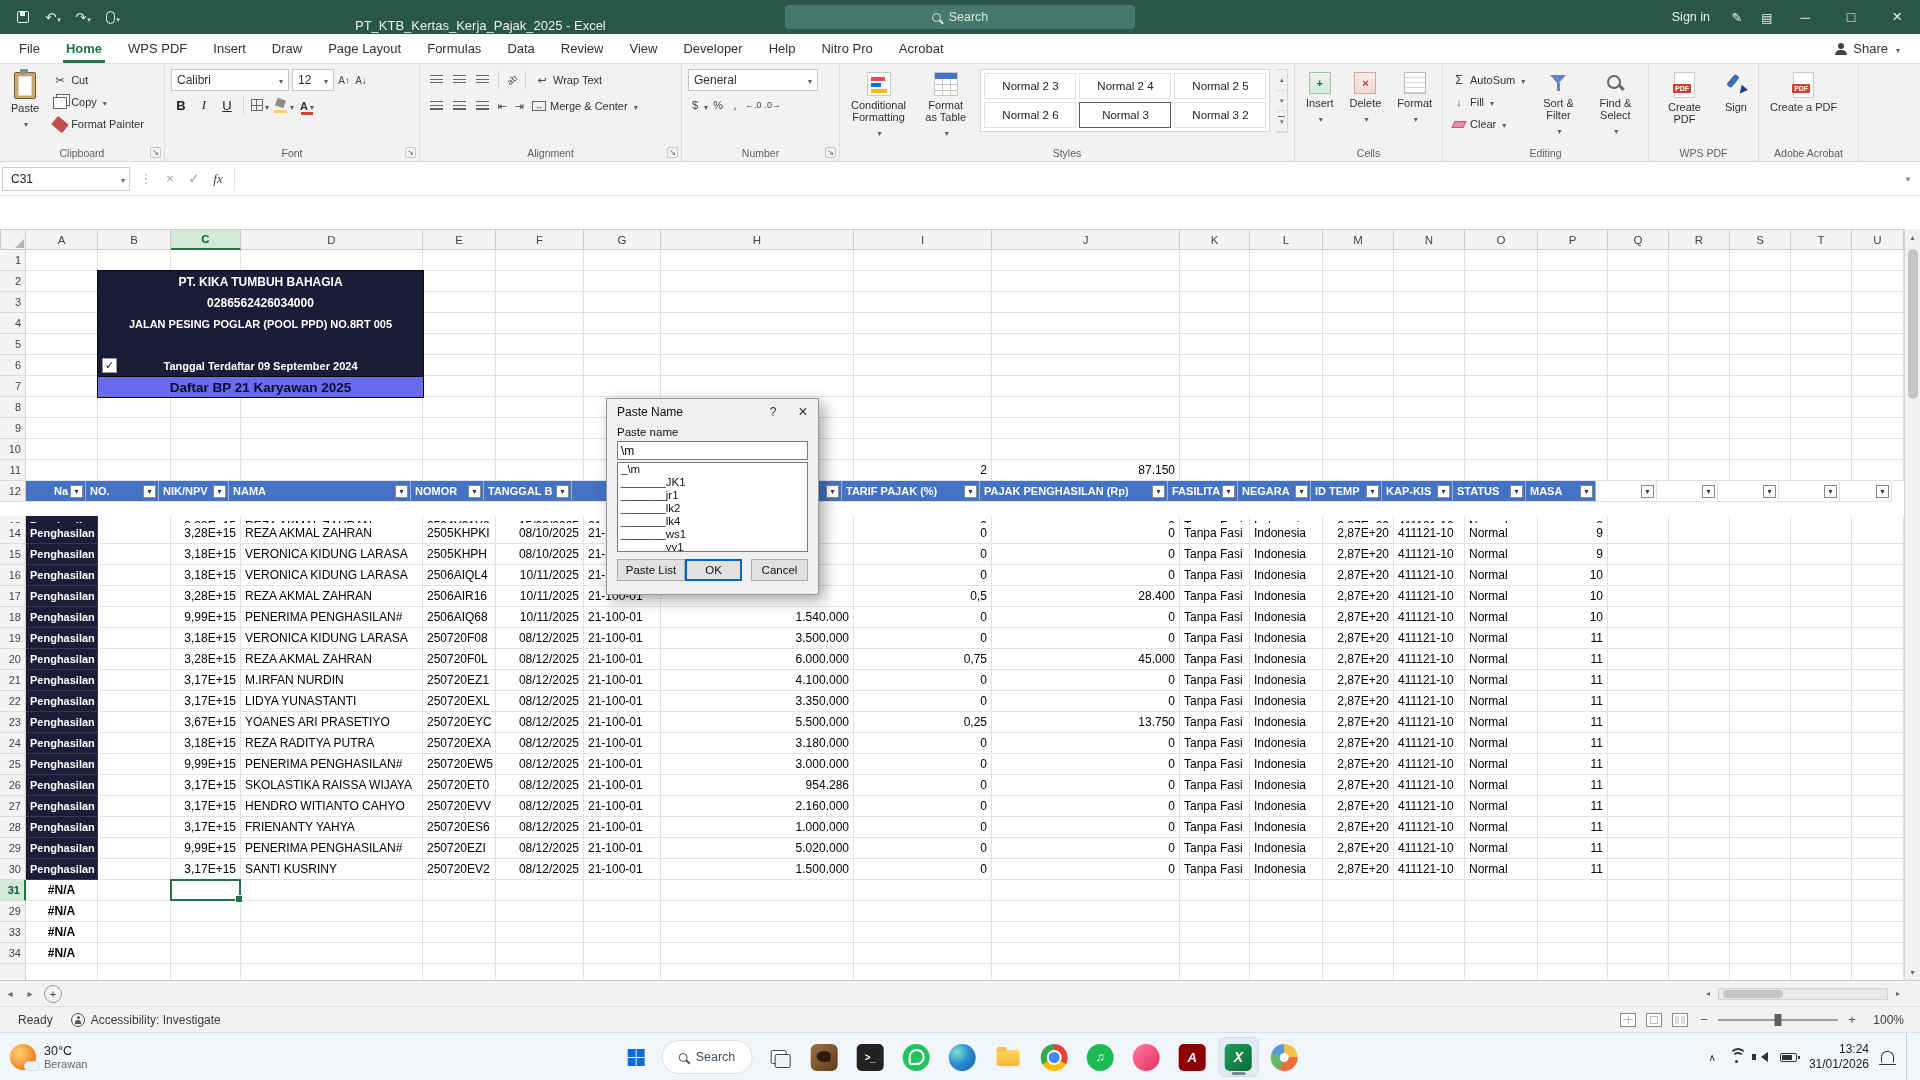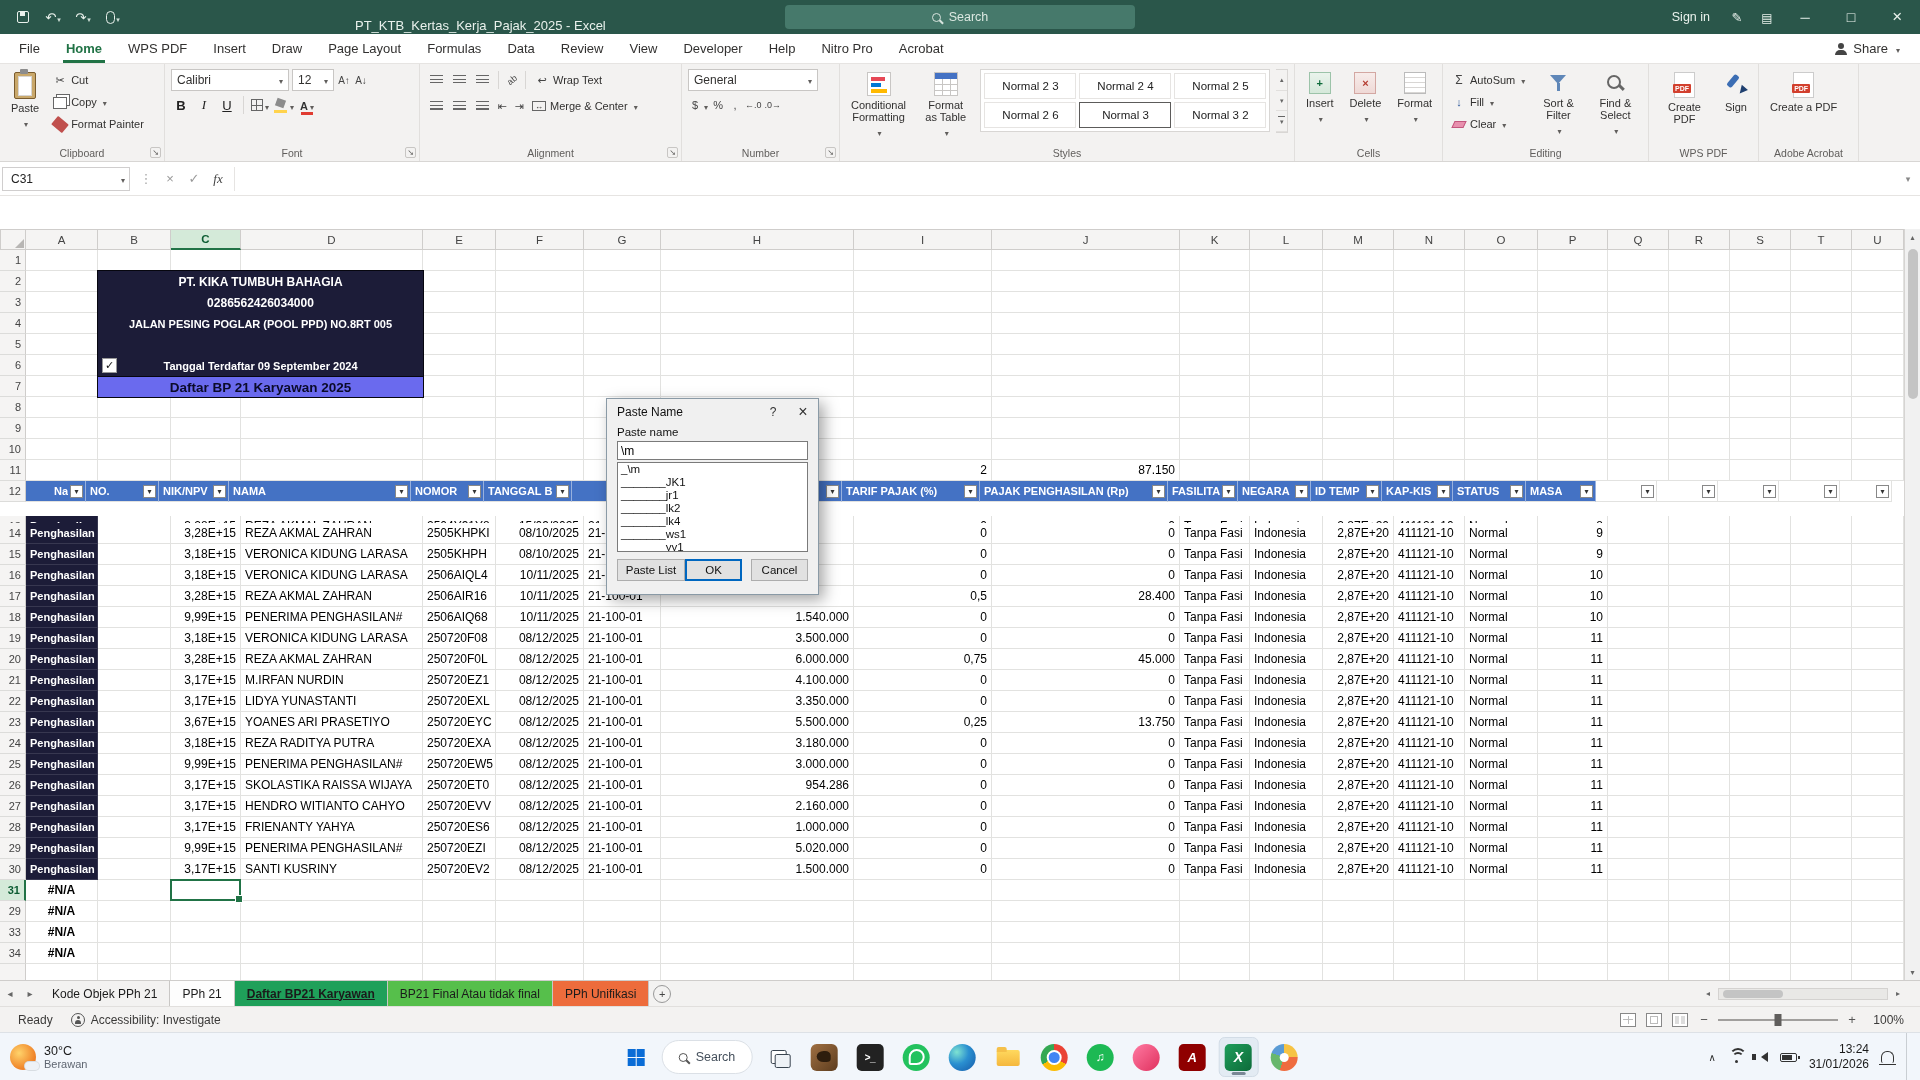--- a/index.html
+++ b/index.html
@@ -1526,27 +1526,20 @@
 
   <div class="vscroll">
     <span class="sarr up"></span>
     <span class="vthumb"></span>
     <span class="sarr dn vsp"></span>
   </div>
 
   <div class="sheetbar">
     <span class="snav l"></span>
     <span class="snav r"></span>
-    <div id="stabs">
-        <div class="stab">Kode Objek PPh 21</div>
-        <div class="stab" style="background: rgb(253, 253, 253);">PPh 21</div>
-        <div class="stab active" style="background: rgb(31, 160, 90);">Daftar BP21 Karyawan</div>
-        <div class="stab" style="background: rgb(86, 191, 75);">BP21 Final Atau tidak final</div>
-        <div class="stab" style="background: rgb(237, 108, 60);">PPh Unifikasi</div>
-      </div>
     <span class="addtab"></span>
     <div class="hscroll">
       <span class="sarr lf"></span>
       <div class="htrack">
           <span class="hthumb"></span>
         </div>
       <span class="sarr rg"></span>
     </div>
   </div>
 

